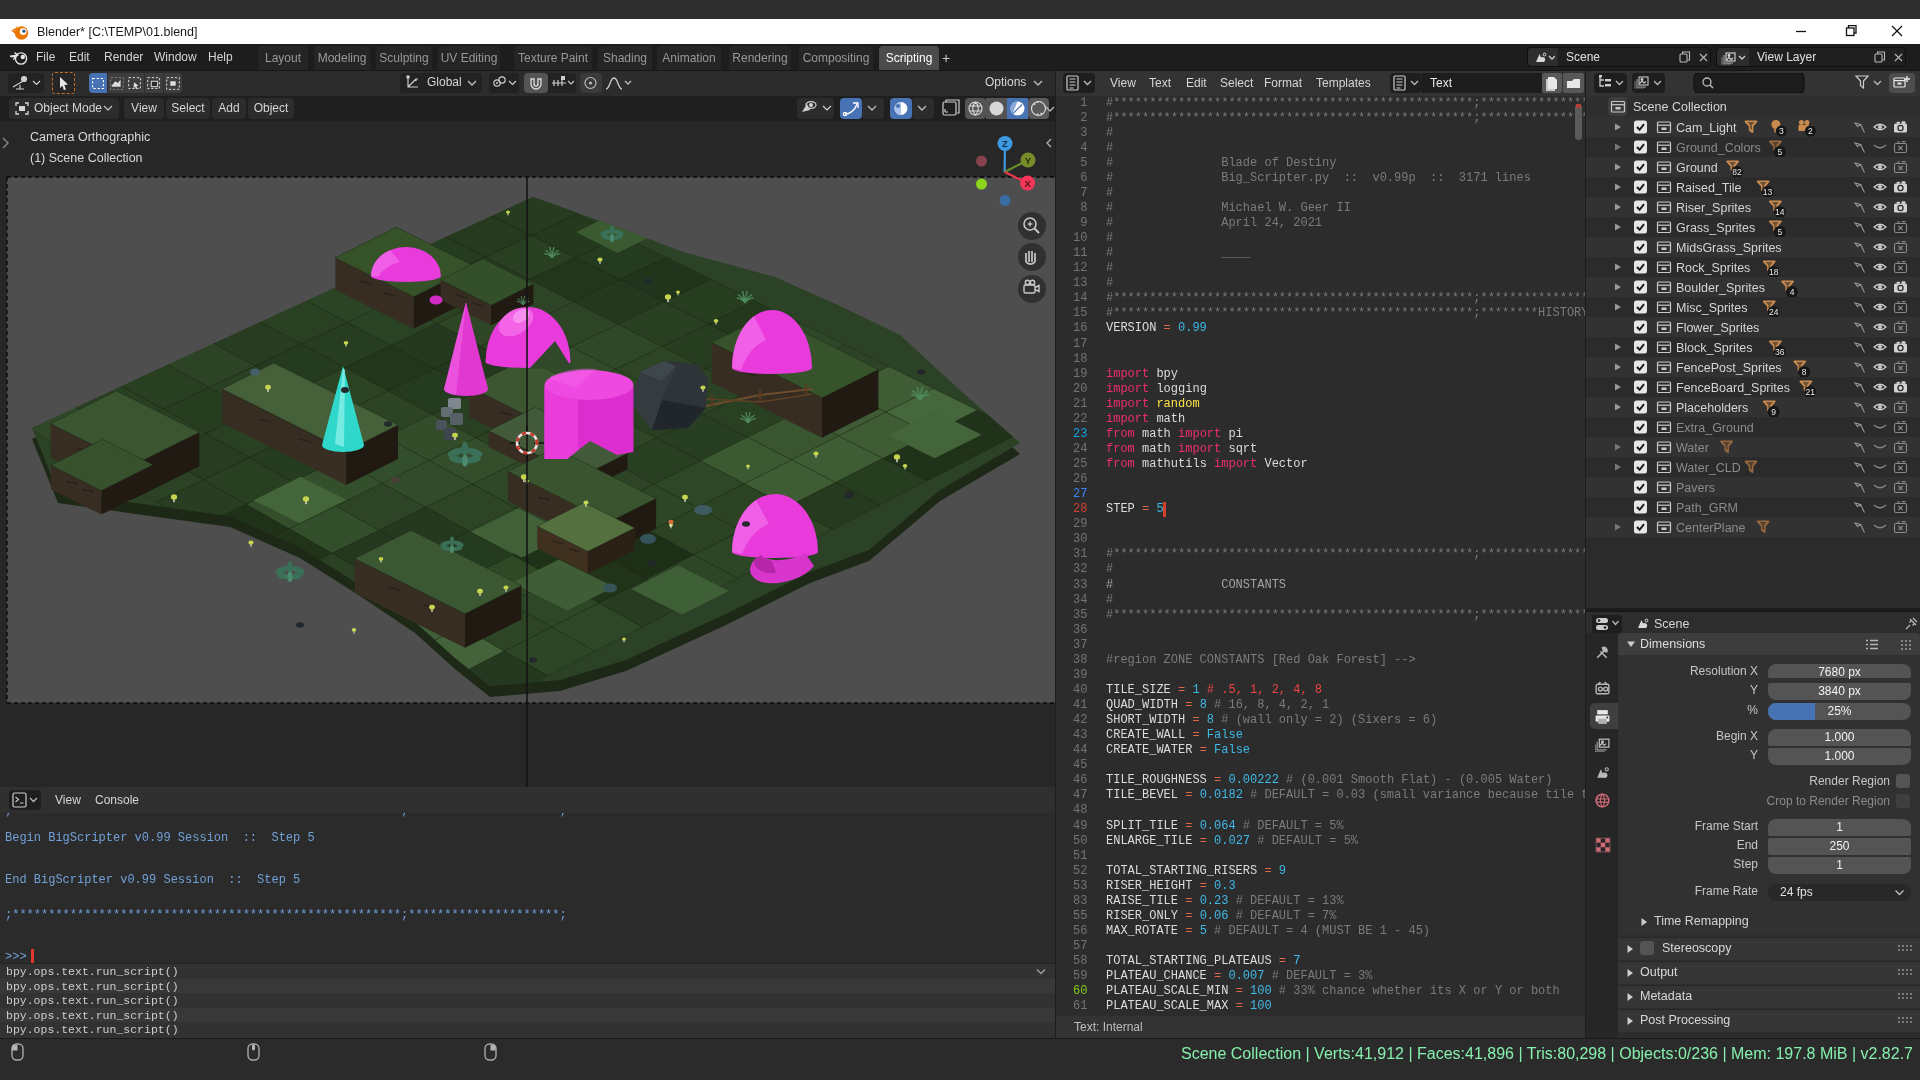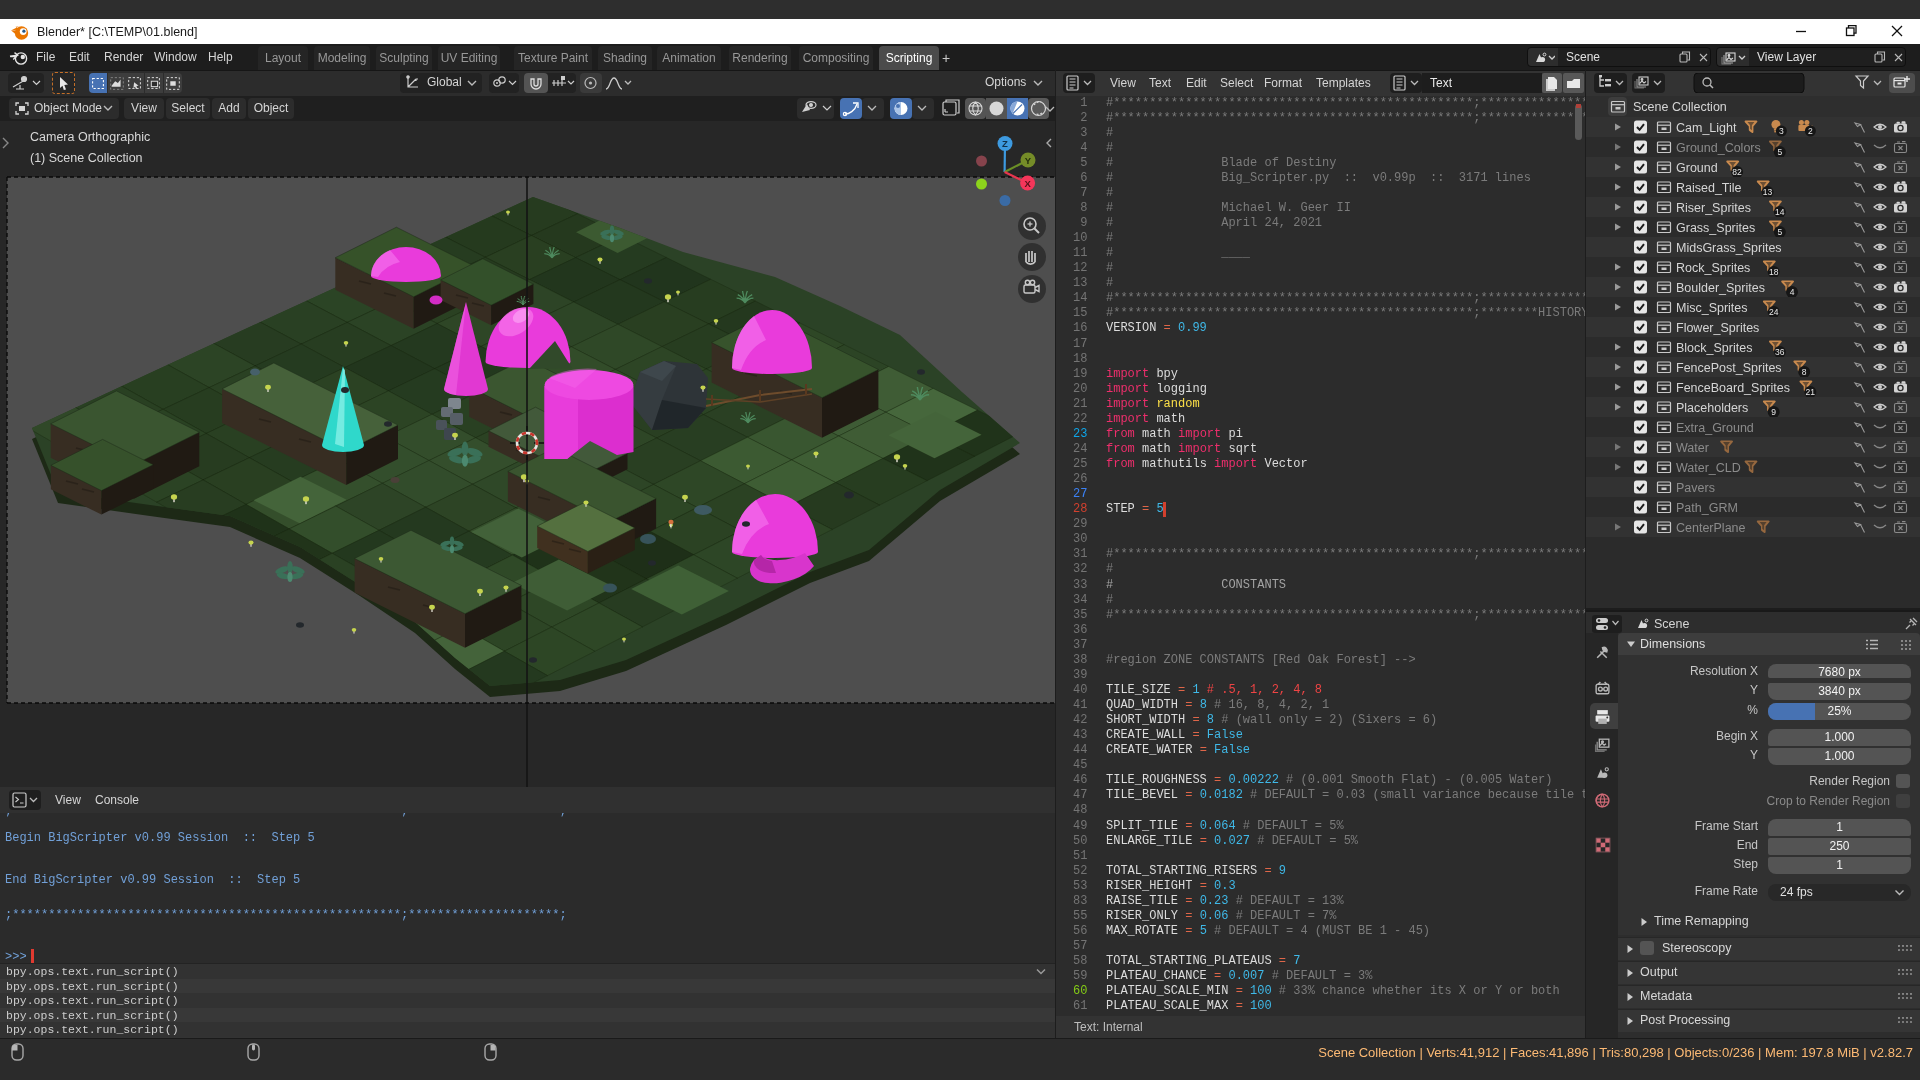--- a/index.html
+++ b/index.html
@@ -1723,12 +1723,12 @@
     <path d="M2.5,2 h4 v5.5 h-5.5 v-4 a2.5,2.5 0 0 1 1.5,-1.5 z" fill="#b5b5b5"></path>
   </svg>
 <svg class="abs" style="left:247px;top:1043px" width="13" height="18" viewBox="0 0 13 18">
     <rect x="1" y="1" width="11" height="16" rx="4.5" fill="none" stroke="#a8a8a8" stroke-width="1.4"></rect>
     <rect x="5" y="1.5" width="3" height="6" rx="1.4" fill="#b5b5b5"></rect>
   </svg>
 <svg class="abs" style="left:484px;top:1043px" width="13" height="18" viewBox="0 0 13 18">
     <rect x="1" y="1" width="11" height="16" rx="4.5" fill="none" stroke="#a8a8a8" stroke-width="1.4"></rect>
     <path d="M6.5,2 h1.5 a2.5,2.5 0 0 1 3.5,2.5 v3 h-5 z" fill="#b5b5b5"></path>
   </svg>
-<div class="abs" style="right:7px;top:1045px;font-size:13px;color:#fdba74">Scene Collection | Verts:41,912 | Faces:41,896 | Tris:80,298 | Objects:0/236 | Mem: 197.8 MiB | v2.82.7</div>
+<div class="abs" style="right:7px;top:1045px;font-size:16px;color:#86efac">Scene Collection | Verts:41,912 | Faces:41,896 | Tris:80,298 | Objects:0/236 | Mem: 197.8 MiB | v2.82.7</div>
 </body></html>

